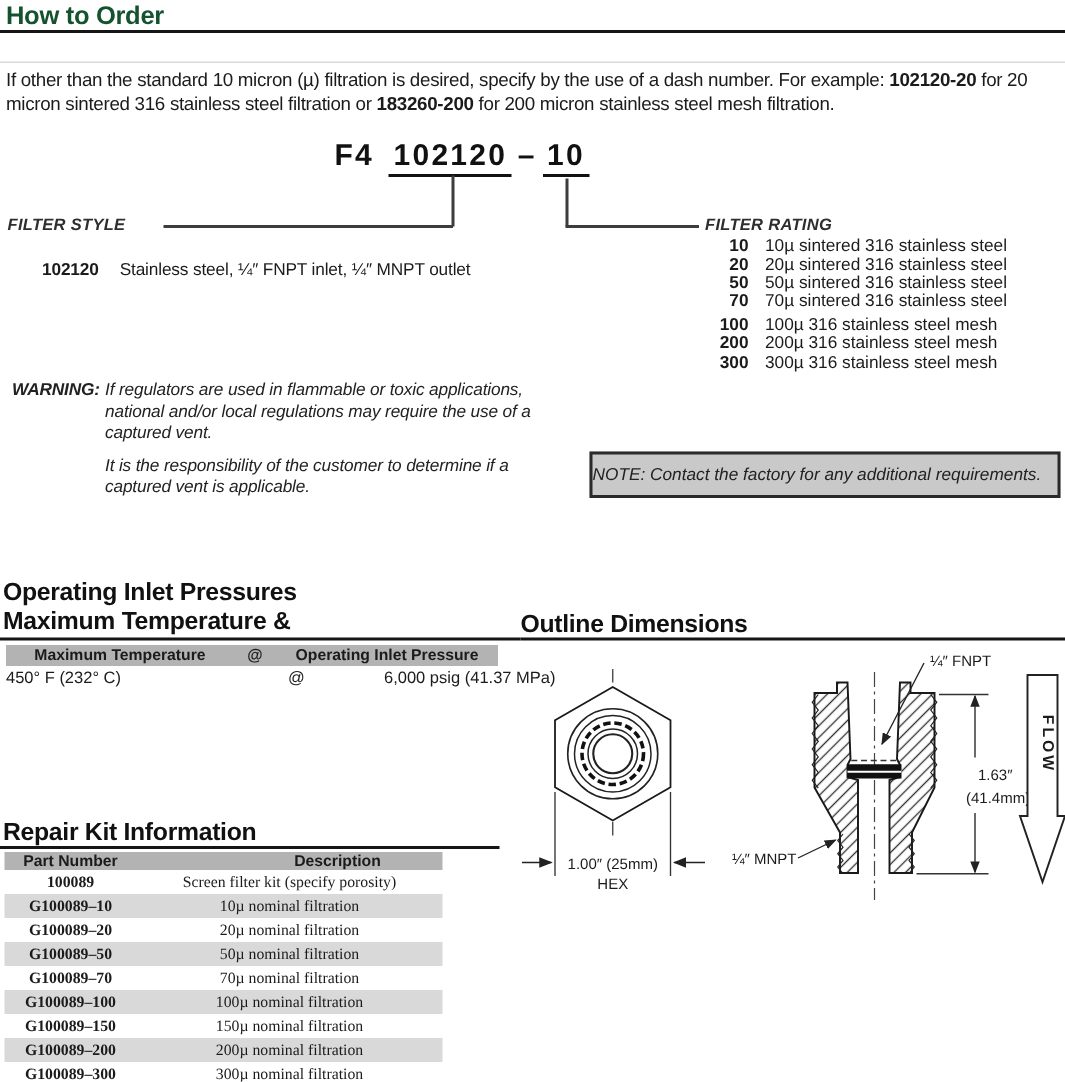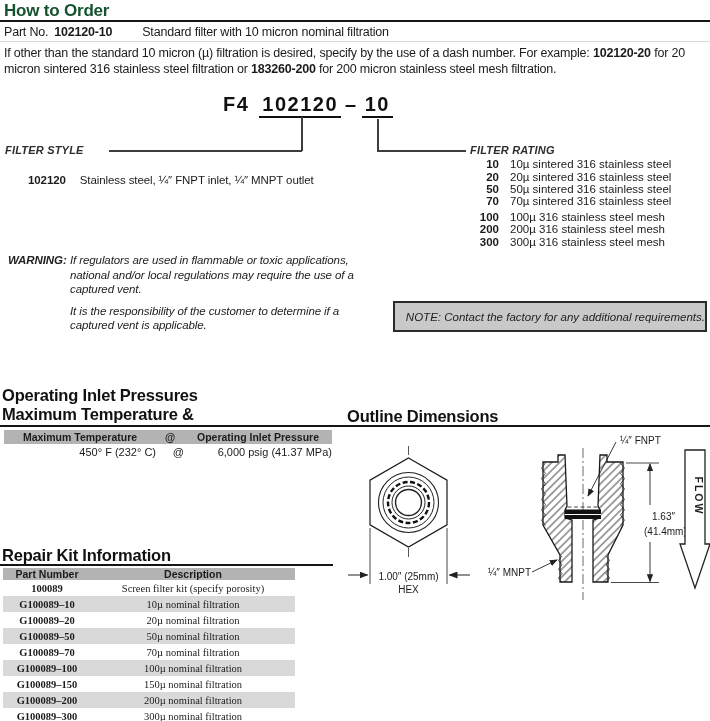--- a/index.html
+++ b/index.html
@@ -33,52 +33,49 @@
   #rating-list { position:absolute; left:452px; top:158px; font-size:11.5px; }
   .rating-row { display:flex; height:12.4px; align-items:center; }
   .rating-row.grp { margin-top:3px; }
   .rating-row .rcode { width:58px; text-align:right; font-weight:bold; padding-right:11px; }
 
   #warning { position:absolute; left:8px; top:253px; width:352px; font-size:11.5px; font-style:italic; line-height:14.5px; letter-spacing:-0.1px; color:#222; }
   #warning .wlabel { font-weight:bold; float:left; width:62px; }
   #warning .wtext { margin-left:62px; }
   #warning .wtext2 { margin-left:62px; margin-top:7px; }
 
-  #note-box { position:absolute; left:393px; top:301px; width:314px; height:31px; background:#c9c9c9; border:2px solid #2a2a2a; display:flex; align-items:center; justify-content:flex-end; font-size:11.5px; font-style:italic; color:#222; }
+  #note-box { position:absolute; left:393px; top:301px; width:314px; height:31px; background:#c9c9c9; border:2px solid #2a2a2a; display:flex; align-items:center; justify-content:flex-start; font-size:11.5px; font-style:italic; color:#222; }
 
   .h2 { position:absolute; font-size:16.5px; font-weight:bold; letter-spacing:-0.2px; line-height:19px; color:#111; }
 
   
   #mt-table { position:absolute; left:4px; top:430px; width:328px; font-size:11px; }
   #mt-table .hdr { display:grid; grid-template-columns:152px 28px 148px; background:#b3b3b3; font-weight:bold; font-size:10.5px; height:14px; align-items:center; text-align:center; }
-  #mt-table .row { display:grid; grid-template-columns:152px 28px 148px; height:15px; align-items:center; text-align:right; }
+  #mt-table .row { display:grid; grid-template-columns:152px 28px 148px; height:15px; align-items:center; text-align:left;gap:36px; }
 
   
   #rk-table { position:absolute; left:3px; top:568px; width:292px; font-size:10.5px; }
-  #rk-table .hdr { display:grid; grid-template-columns:88px 204px; background:#b3b3b3; font-weight:bold; height:12px; align-items:center; text-align:center; }
+  #rk-table .hdr { display:grid; grid-template-columns:88px 204px; background:#b3b3b3; font-weight:bold; height:12px; align-items:center; text-align:center;gap:32px; }
   #rk-table .row { display:grid; grid-template-columns:88px 204px; height:16px; align-items:center; text-align:center;font-family:Liberation Serif, serif; }
   #rk-table .row:nth-child(odd) { background:#d9d9d9; } 
   #rk-rows .row:nth-child(even) { background:#d9d9d9; }
   #rk-rows .row:nth-child(odd) { background:#fff; }
   #rk-table .row .c1 { font-weight:bold; }
 
   #drawing { position:absolute; left:345px; top:432px; }
   svg text { font-family:"Liberation Sans", sans-serif; fill:#1b1b1b; }
 </style>
 </head>
 <body>
 
 <div id="page">
 
   <div class="sec-title" style="position:absolute;left:4px;top:1px;">How to Order</div>
   <div class="rule" style="left:0;top:20px;width:710px;"></div>
 
-  <div id="part-row">
-    <span>Part No.</span><span class="pn">102120-10</span><span class="pdesc">Standard filter with 10 micron nominal filtration</span>
-  </div>
   <div class="rule-faint" style="left:0;top:41px;width:710px;"></div>
 
   <div id="intro">
     <span>If other than the standard 10 micron (µ) filtration is desired, specify by the use of a dash number. For example: </span><b>102120-20</b><span> for 20 micron sintered 316 stainless steel filtration or </span><b>183260-200</b><span> for 200 micron stainless steel mesh filtration.</span>
   </div>
 
   <div id="order-code">
     <span>F4</span><span class="gap"></span><span class="u">102120</span><span style="margin:0 4px;">–</span><span class="u">10</span>
   </div>
   <div class="cline" style="left:301px;top:117px;width:1.5px;height:34px;"></div>

